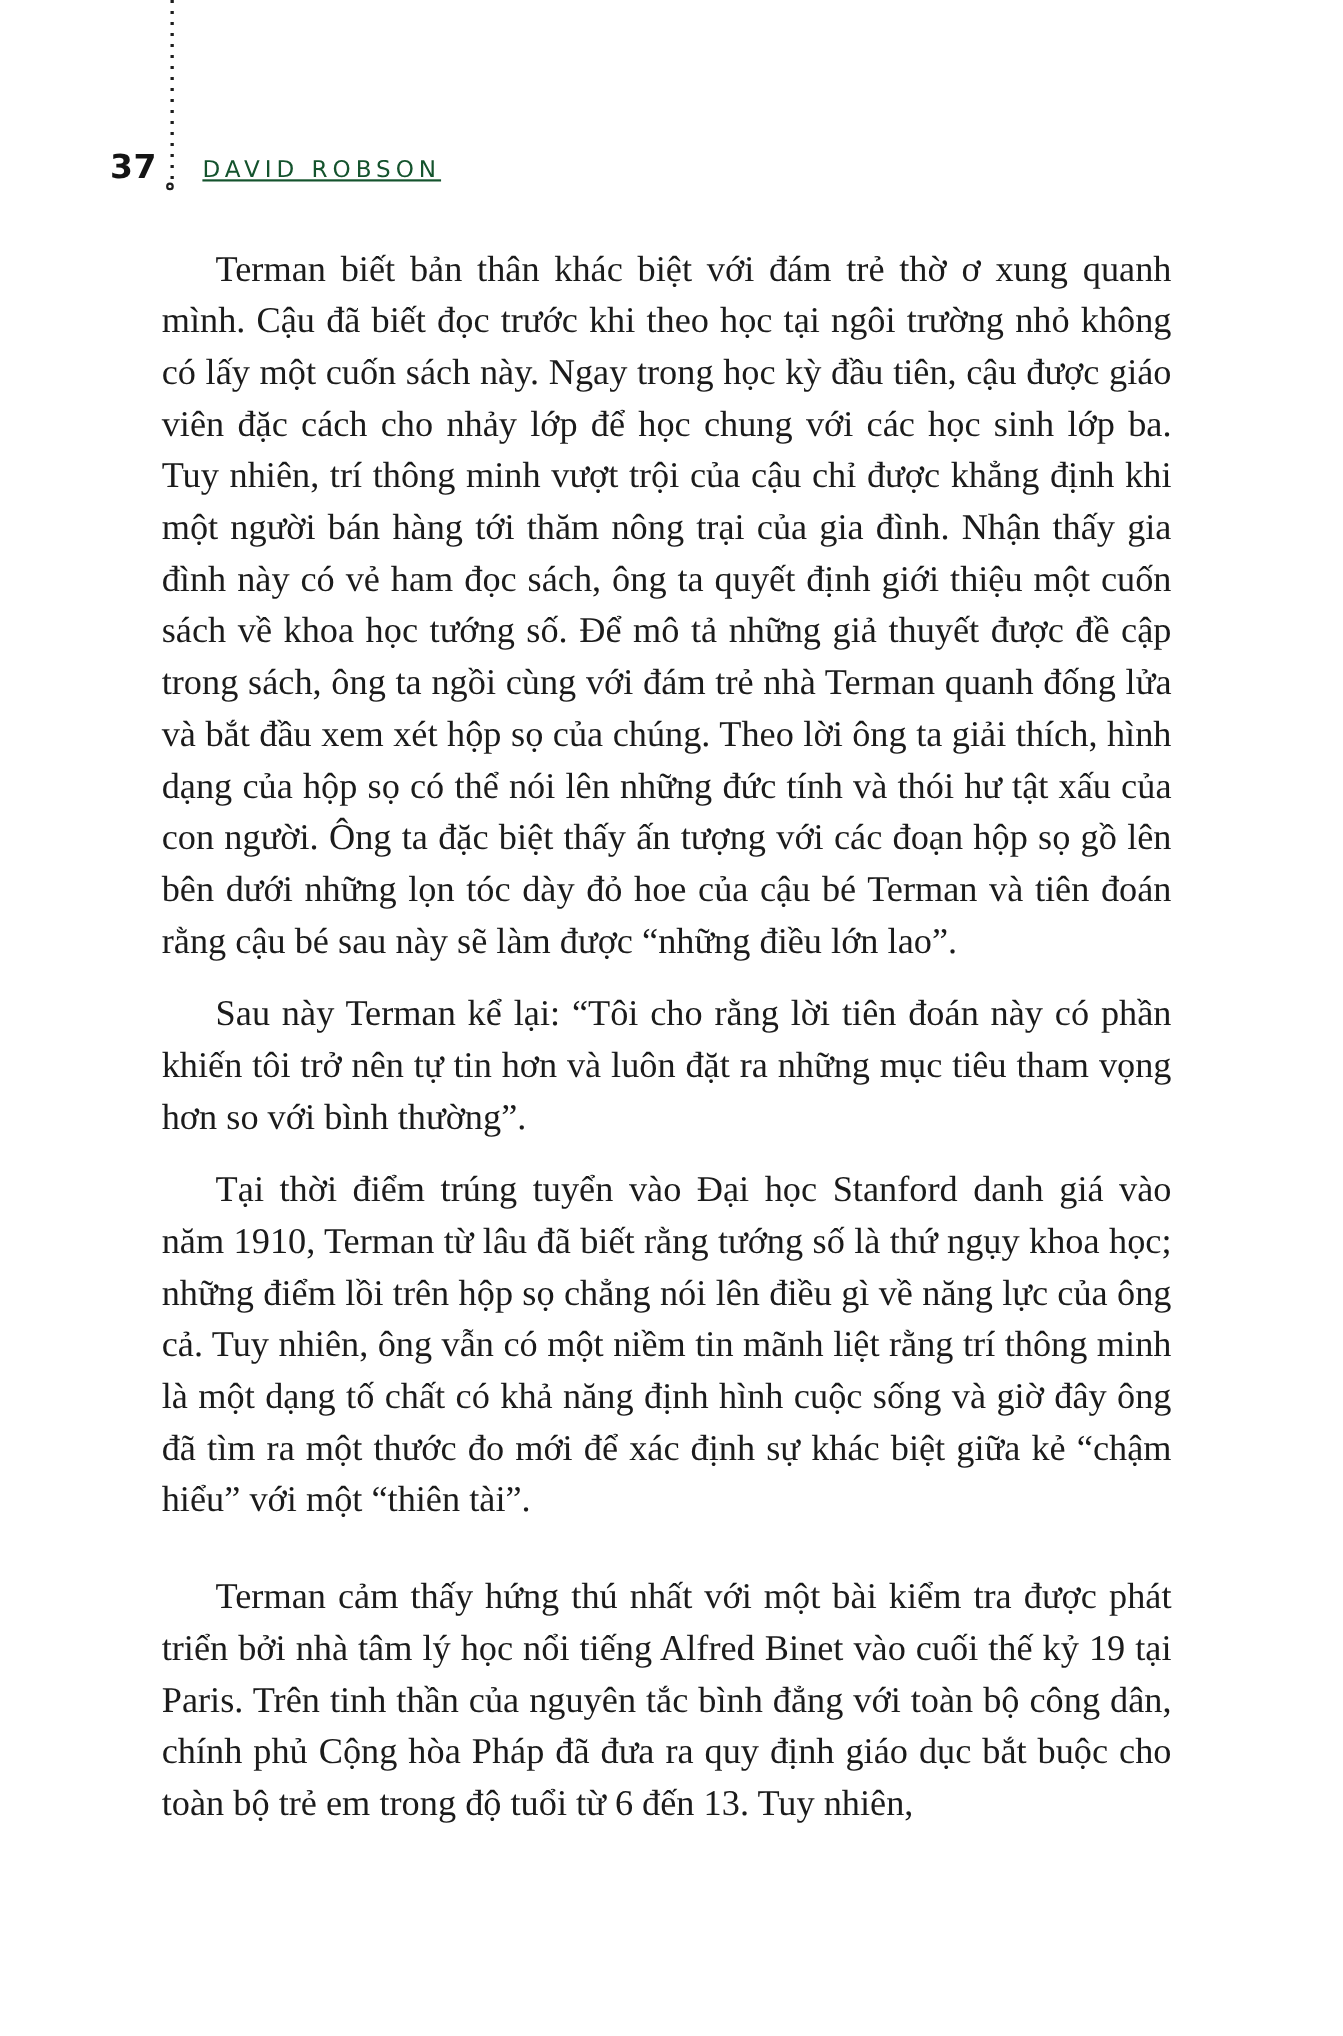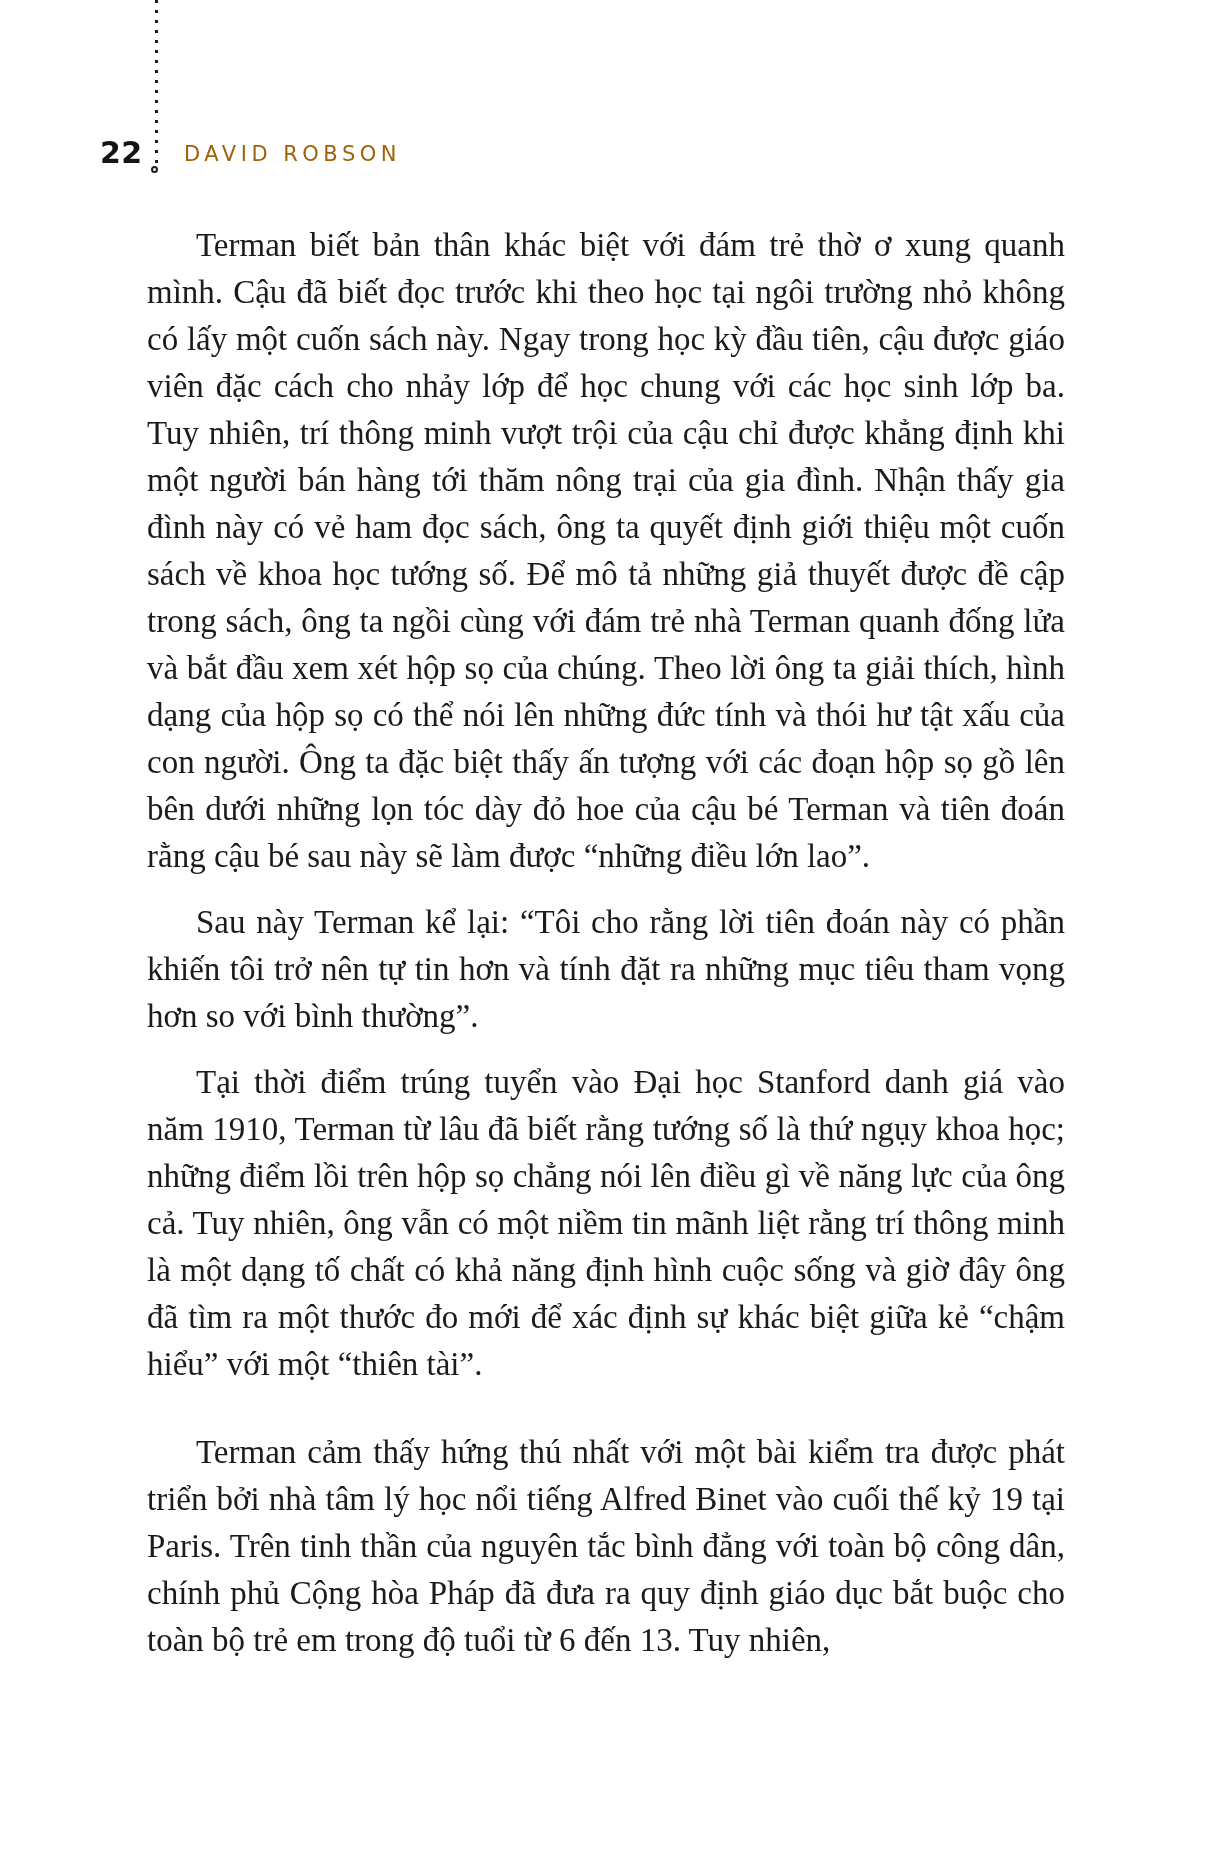--- a/index.html
+++ b/index.html
@@ -48,22 +48,23 @@
   }
   .running-header {
     position: absolute;
     left: 184px;
     top: 144px;
     font-family: "DejaVu Sans", "Liberation Sans", sans-serif;
     font-weight: normal;
     font-size: 21px;
     line-height: 1;
     letter-spacing: 4.5px;
-    color: #a16207;
+    color: #14532d;
     white-space: nowrap;
+    text-decoration: underline;
   }
   .body-text {
     position: absolute;
     left: 147px;
     top: 222px;
     width: 918px;
     font-family: "Liberation Serif", "DejaVu Serif", serif;
     font-size: 33px;
     line-height: 47px;
     text-align: justify;
@@ -76,24 +77,24 @@
   .body-text p:last-child { margin-bottom: 0; margin-top: 41px; }
 </style>
 </head>
 <body>
 
 <div class="page">
 
   <div class="ornament-line"></div>
   <div class="ornament-circle"></div>
 
-  <div class="page-number">22</div>
+  <div class="page-number">37</div>
 
   <div class="running-header">DAVID ROBSON</div>
 
   <div class="body-text">
     <p>Terman biết bản thân khác biệt với đám trẻ thờ ơ xung quanh mình. Cậu đã biết đọc trước khi theo học tại ngôi trường nhỏ không có lấy một cuốn sách này. Ngay trong học kỳ đầu tiên, cậu được giáo viên đặc cách cho nhảy lớp để học chung với các học sinh lớp ba. Tuy nhiên, trí thông minh vượt trội của cậu chỉ được khẳng định khi một người bán hàng tới thăm nông trại của gia đình. Nhận thấy gia đình này có vẻ ham đọc sách, ông ta quyết định giới thiệu một cuốn sách về khoa học tướng số. Để mô tả những giả thuyết được đề cập trong sách, ông ta ngồi cùng với đám trẻ nhà Terman quanh đống lửa và bắt đầu xem xét hộp sọ của chúng. Theo lời ông ta giải thích, hình dạng của hộp sọ có thể nói lên những đức tính và thói hư tật xấu của con người. Ông ta đặc biệt thấy ấn tượng với các đoạn hộp sọ gồ lên bên dưới những lọn tóc dày đỏ hoe của cậu bé Terman và tiên đoán rằng cậu bé sau này sẽ làm được “những điều lớn lao”.</p>
-    <p>Sau này Terman kể lại: “Tôi cho rằng lời tiên đoán này có phần khiến tôi trở nên tự tin hơn và tính đặt ra những mục tiêu tham vọng hơn so với bình thường”.</p>
+    <p>Sau này Terman kể lại: “Tôi cho rằng lời tiên đoán này có phần khiến tôi trở nên tự tin hơn và luôn đặt ra những mục tiêu tham vọng hơn so với bình thường”.</p>
     <p>Tại thời điểm trúng tuyển vào Đại học Stanford danh giá vào năm 1910, Terman từ lâu đã biết rằng tướng số là thứ ngụy khoa học; những điểm lồi trên hộp sọ chẳng nói lên điều gì về năng lực của ông cả. Tuy nhiên, ông vẫn có một niềm tin mãnh liệt rằng trí thông minh là một dạng tố chất có khả năng định hình cuộc sống và giờ đây ông đã tìm ra một thước đo mới để xác định sự khác biệt giữa kẻ “chậm hiểu” với một “thiên tài”.</p>
     <p>Terman cảm thấy hứng thú nhất với một bài kiểm tra được phát triển bởi nhà tâm lý học nổi tiếng Alfred Binet vào cuối thế kỷ 19 tại Paris. Trên tinh thần của nguyên tắc bình đẳng với toàn bộ công dân, chính phủ Cộng hòa Pháp đã đưa ra quy định giáo dục bắt buộc cho toàn bộ trẻ em trong độ tuổi từ 6 đến 13. Tuy nhiên,</p>
   </div>
 
 </div>
 
 </body></html>

